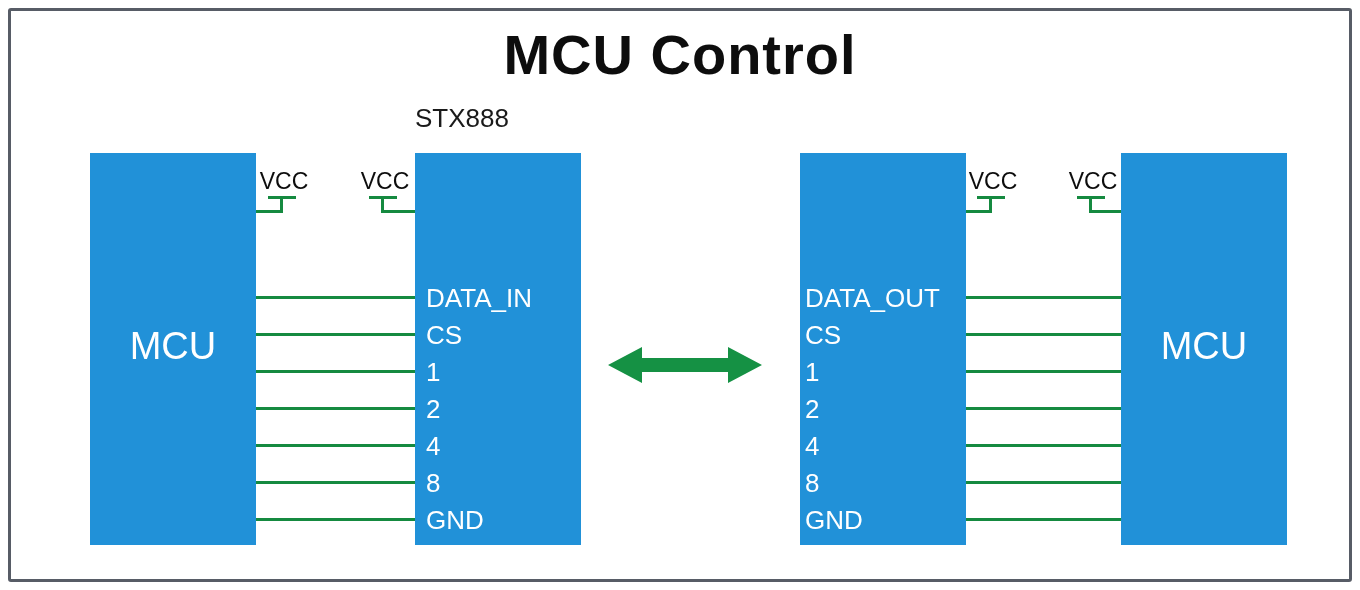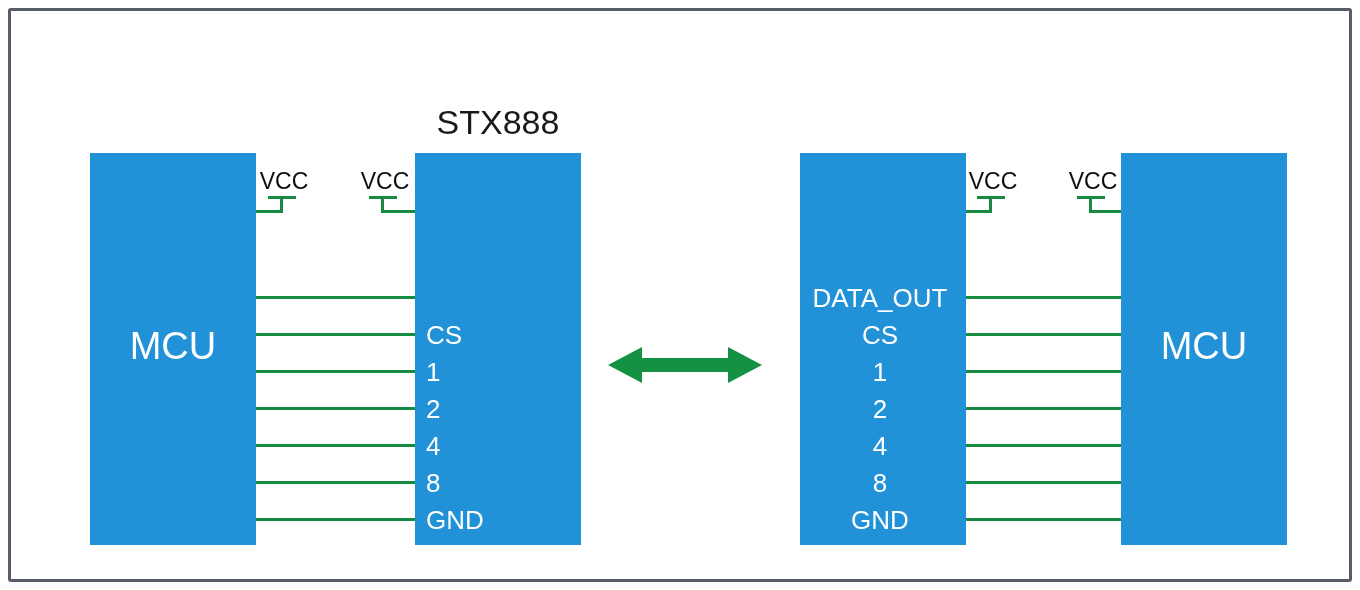--- a/index.html
+++ b/index.html
@@ -23,22 +23,21 @@
     text-align: center;
     font-size: 56px;
     font-weight: 800;
     letter-spacing: 1px;
     color: #0d0d0d;
   }
   .chip-title {
     position: absolute;
     top: 103px;
     width: 166px;
-    text-align: center;
-    font-size: 34px;
+    font-size: 26px;
     color: #1a1a1a;
   }
   .block {
     position: absolute;
     top: 153px;
     width: 166px;
     height: 392px;
     background: #2191d8;
   }
   .mcu-text {
@@ -57,21 +56,21 @@
   }
   .pin-label {
     position: absolute;
     width: 150px;
     height: 32px;
     line-height: 32px;
     font-size: 26px;
     color: #ffffff;
   }
   .pin-label.pl-left  { text-align: left; }
-  .pin-label.pl-right { text-align: center; }
+  .pin-label.pl-right { text-align: left; }
   .vcc-text {
     position: absolute;
     top: 168px;
     width: 64px;
     text-align: center;
     font-size: 23px;
     color: #0d0d0d;
   }
   .vcc-seg {
     position: absolute;
@@ -79,28 +78,30 @@
   }
   .arrow-svg { position: absolute; left: 608px; top: 345px; }
 </style>
 </head>
 <body>
 
 <div id="canvas">
 
   <div class="frame"></div>
 
+  <div class="title">MCU Control</div>
 
   <div class="chip-title" style="left:415px">STX888</div>
 
   <div class="block" style="left:90px">
     <div class="mcu-text">MCU</div>
   </div>
 
   <div class="block" style="left:415px">
+    <div class="pin-label pl-left" style="left:11px; top:129px">DATA_IN</div>
     <div class="pin-label pl-left" style="left:11px; top:166px">CS</div>
     <div class="pin-label pl-left" style="left:11px; top:203px">1</div>
     <div class="pin-label pl-left" style="left:11px; top:240px">2</div>
     <div class="pin-label pl-left" style="left:11px; top:277px">4</div>
     <div class="pin-label pl-left" style="left:11px; top:314px">8</div>
     <div class="pin-label pl-left" style="left:11px; top:351px">GND</div>
   </div>
 
   <div class="block" style="left:800px">
     <div class="pin-label pl-right" style="right:11px; top:129px">DATA_OUT</div>

